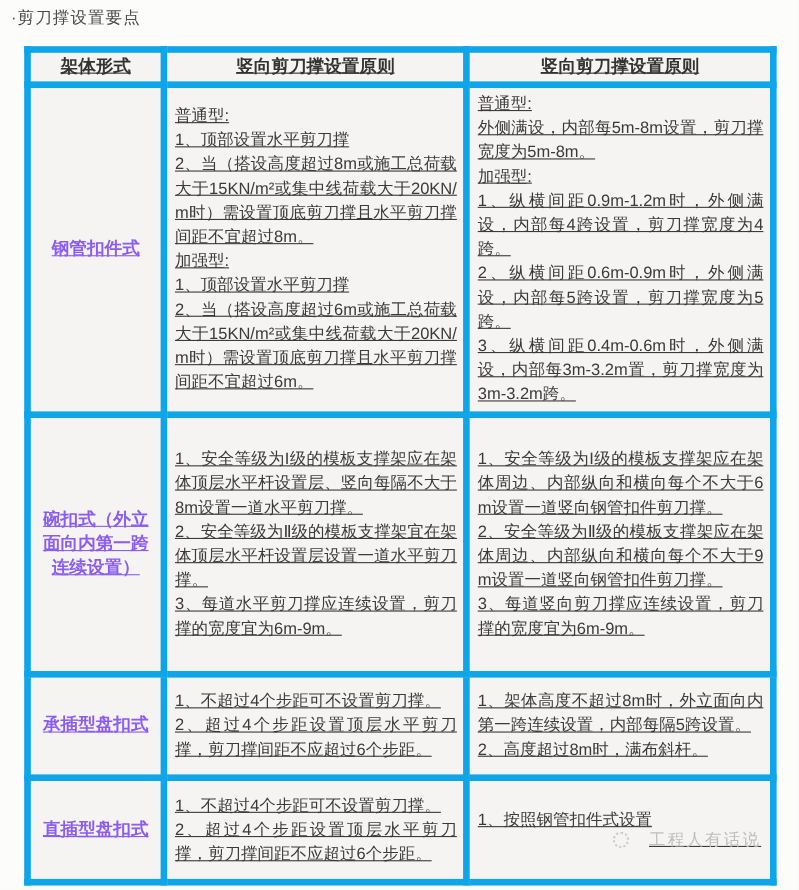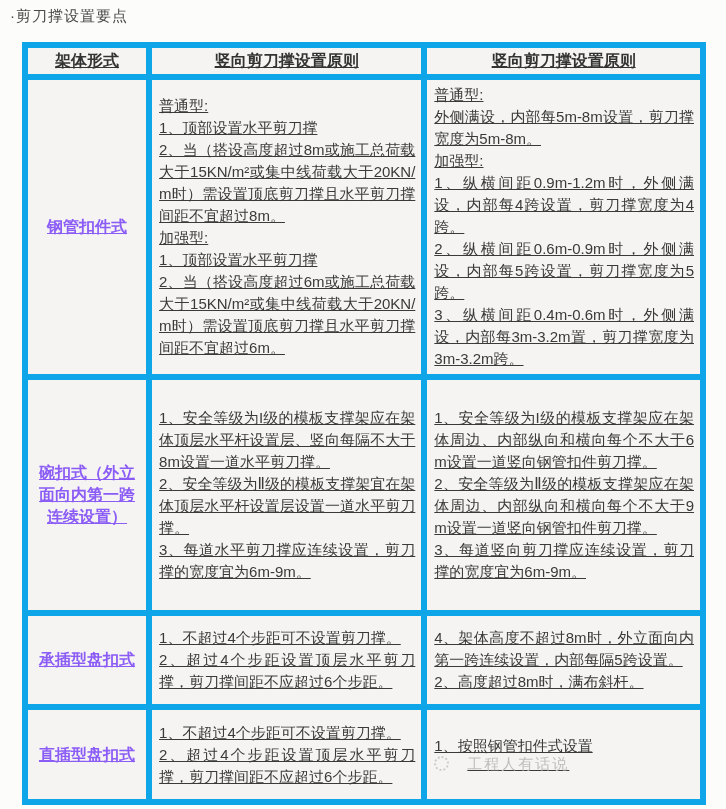--- a/index.html
+++ b/index.html
@@ -64,21 +64,21 @@
   tr.row-chengcha { height: 94px; }
   tr.row-zhicha   { height: 95px; }
   td.last-cell { padding: 3px 6px 3px 7px; vertical-align: middle; }
   .last-cell .rule-text {
     text-align: justify;
     white-space: pre-line;
     word-break: break-all;
   }
   .watermark {
     display: flex;
-    justify-content: flex-start;
+    justify-content: flex-end;
     align-items: center;
     gap: 18px;
     color: #bdbdbd;
     font-size: 15px;
     letter-spacing: 2px;
     margin: -4px 2px 0 0;
   }
   .wm-logo {
     width: 15px;
     height: 15px;
@@ -129,21 +129,21 @@
 2、安全等级为Ⅱ级的模板支撑架宜在架体顶层水平杆设置层设置一道水平剪刀撑。
 3、每道水平剪刀撑应连续设置，剪刀撑的宽度宜为6m-9m。</td>
         <td class="rule-cell">1、安全等级为I级的模板支撑架应在架体周边、内部纵向和横向每个不大于6m设置一道竖向钢管扣件剪刀撑。
 2、安全等级为Ⅱ级的模板支撑架应在架体周边、内部纵向和横向每个不大于9m设置一道竖向钢管扣件剪刀撑。
 3、每道竖向剪刀撑应连续设置，剪刀撑的宽度宜为6m-9m。</td>
       </tr>
       <tr class="row-chengcha">
         <td class="frame-type">承插型盘扣式</td>
         <td class="rule-cell">1、不超过4个步距可不设置剪刀撑。
 2、超过4个步距设置顶层水平剪刀撑，剪刀撑间距不应超过6个步距。</td>
-        <td class="rule-cell">4、架体高度不超过8m时，外立面向内第一跨连续设置，内部每隔5跨设置。
+        <td class="rule-cell">1、架体高度不超过8m时，外立面向内第一跨连续设置，内部每隔5跨设置。
 2、高度超过8m时，满布斜杆。</td>
       </tr>
       <tr class="row-zhicha">
         <td class="frame-type">直插型盘扣式</td>
         <td class="rule-cell">1、不超过4个步距可不设置剪刀撑。
 2、超过4个步距设置顶层水平剪刀撑，剪刀撑间距不应超过6个步距。</td>
         <td class="last-cell">
           <div class="rule-text">1、按照钢管扣件式设置</div>
           <div class="watermark">
             <span class="wm-logo"></span>

